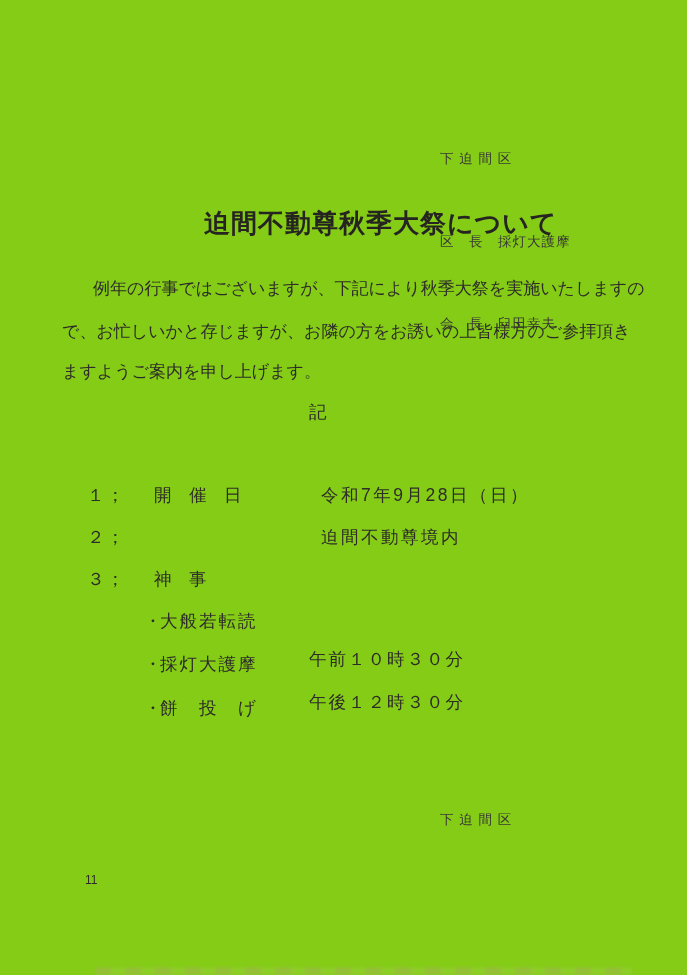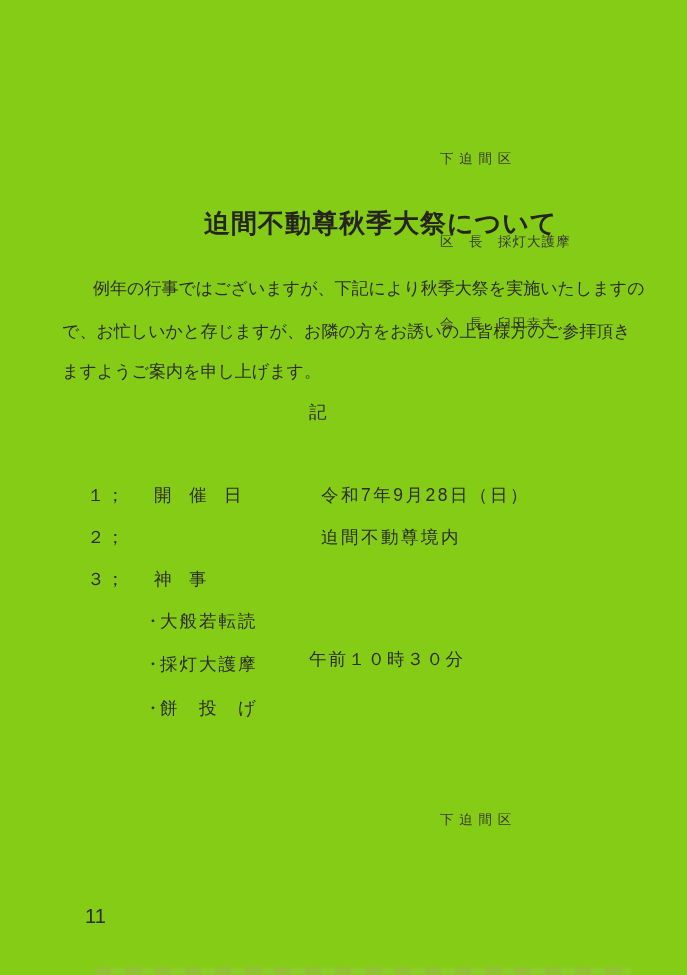--- a/index.html
+++ b/index.html
@@ -104,22 +104,22 @@
     font-size: 13.5px;
     letter-spacing: 1px;
     white-space: pre;
     color: #3a3834;
   }
 
   
   .pagenum {
     position: absolute;
     left: 85px;
-    top: 905px;
-    font-size: 20px;
+    top: 873px;
+    font-size: 12px;
     color: #2e2c28;
   }
 
   
   .scan-edge {
     position: absolute;
     left: 95px;
     right: 55px;
     bottom: 0;
     height: 8px;
@@ -169,20 +169,21 @@
 
   <div class="srow s1">
     <span class="blt">・</span>
     <span class="slbl">大般若転読</span>
     <span class="stime">午前１０時３０分</span>
   </div>
 
   <div class="srow s2">
     <span class="blt">・</span>
     <span class="slbl">採灯大護摩</span>
+    <span class="stime">午後１２時３０分</span>
   </div>
 
   <div class="srow s3">
     <span class="blt">・</span>
     <span class="slbl">餅　投　げ</span>
   </div>
 
   <div class="closing">下 迫 間 区</div>
 
   <div class="pagenum">11</div>

